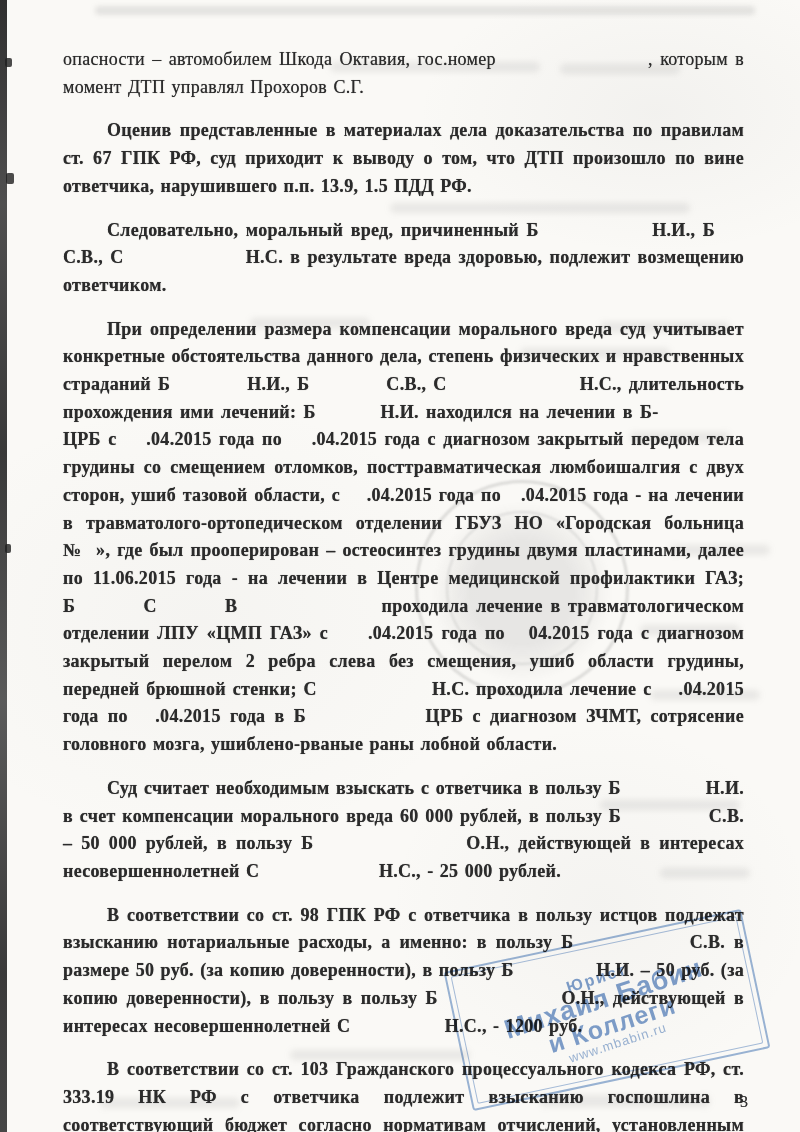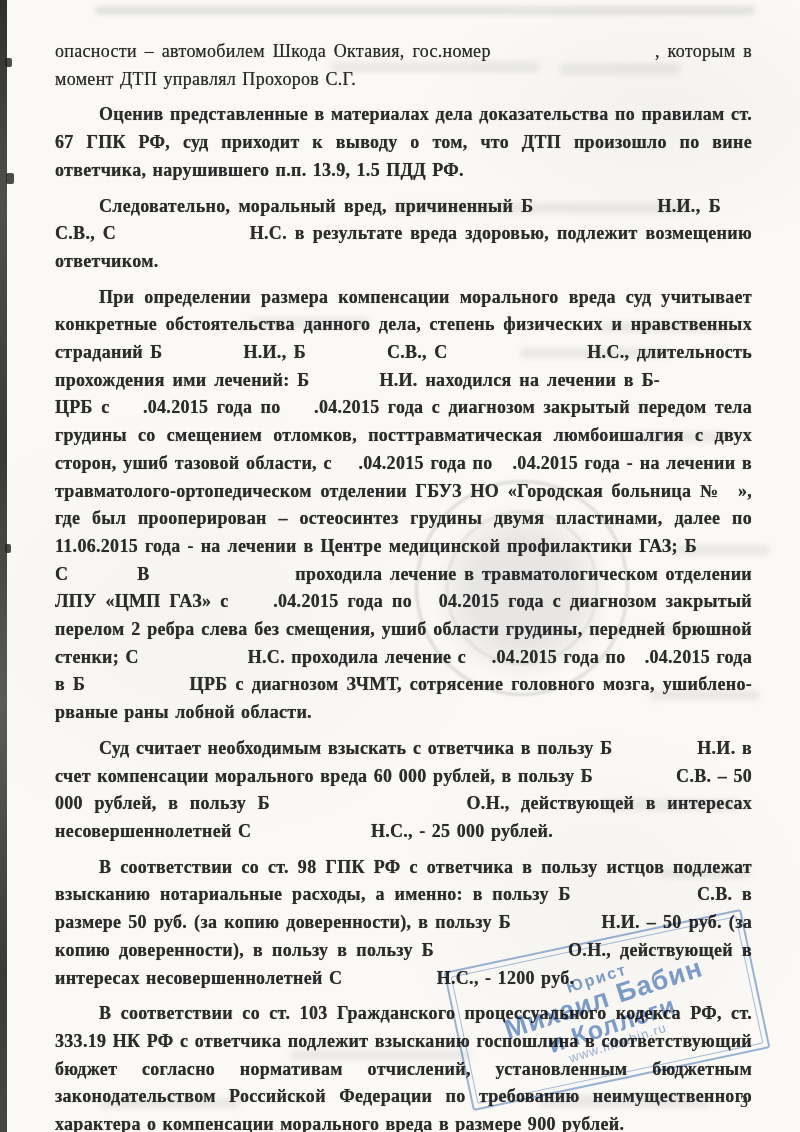--- a/index.html
+++ b/index.html
@@ -50,21 +50,21 @@
   
   .text-body{
     position:absolute;left:47px;top:30px;width:713px;z-index:1;
     font-size:18px;line-height:27.7px;
     color:#2b2b2b;
     text-align:justify;
     letter-spacing:0.3px;
     word-spacing:1.5px;
     text-shadow:0 0 0.7px rgba(45,45,45,0.75);
   }
-  .para{margin:8px;}
+  .para{margin:16px;}
   .para.indent{text-indent:44px;font-weight:bold;}
   .para.center{text-indent:0;text-decoration:underline;}
   .page-num{
     position:absolute;left:740px;top:1093px;z-index:1;
     font-size:16px;color:#333;
     text-shadow:0 0 0.6px rgba(45,45,45,0.7);
   }
   
   .stamp{
     position:absolute;left:455px;top:939px;width:300px;height:138px;z-index:3;

